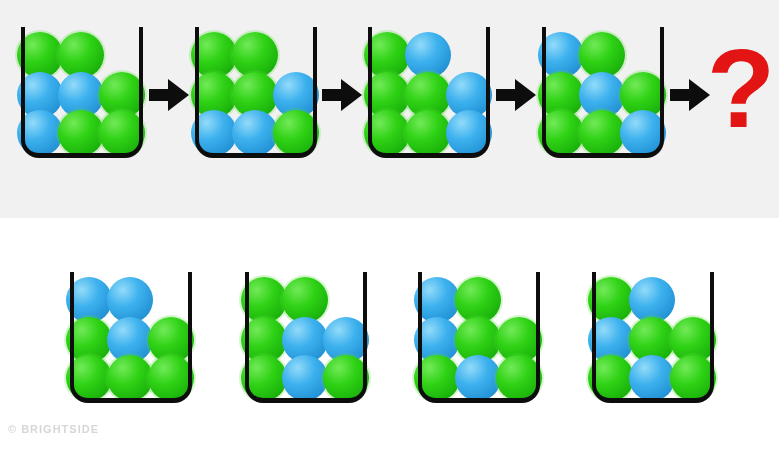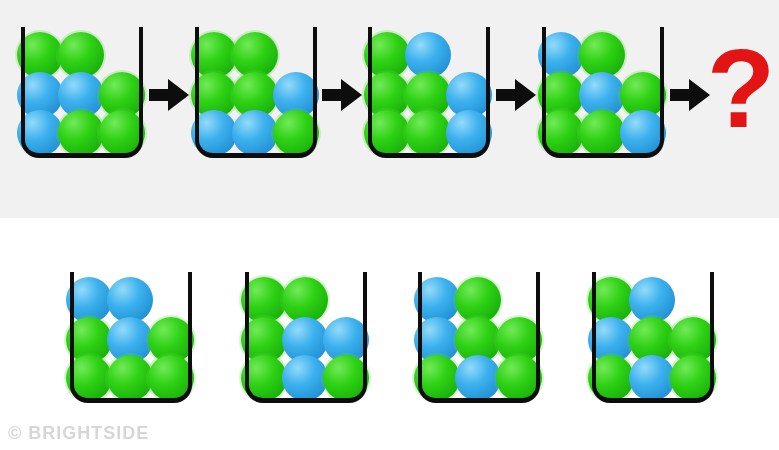--- a/index.html
+++ b/index.html
@@ -44,21 +44,21 @@
   .arrow{
     position:absolute; width:40px; height:34px;
   }
   .question-mark{
     position:absolute; left:706px; top:40px; width:70px; height:110px;
     color:var(--red); font-size:112px; font-weight:bold; line-height:98px;
     text-align:center; font-family:"Liberation Sans", sans-serif;
   }
   .watermark{
     position:absolute; left:8px; top:423px;
-    color:var(--watermark); font-size:18px; font-weight:bold;
+    color:var(--watermark); font-size:11px; font-weight:bold;
     letter-spacing:1px; font-family:"Liberation Sans", sans-serif;
   }
 </style>
 </head>
 <body>
 
 <div class="screen">
   <div class="sequence-panel">
       <div class="cup" style="left: 21px; top: 27px;">
         <div class="ball G" style="left: -4px; top: 5px; z-index: 1;"></div>

